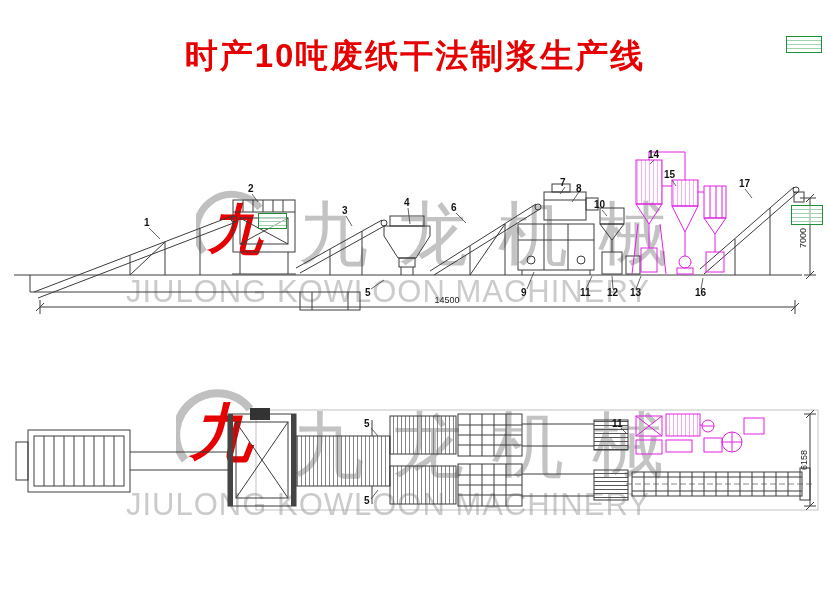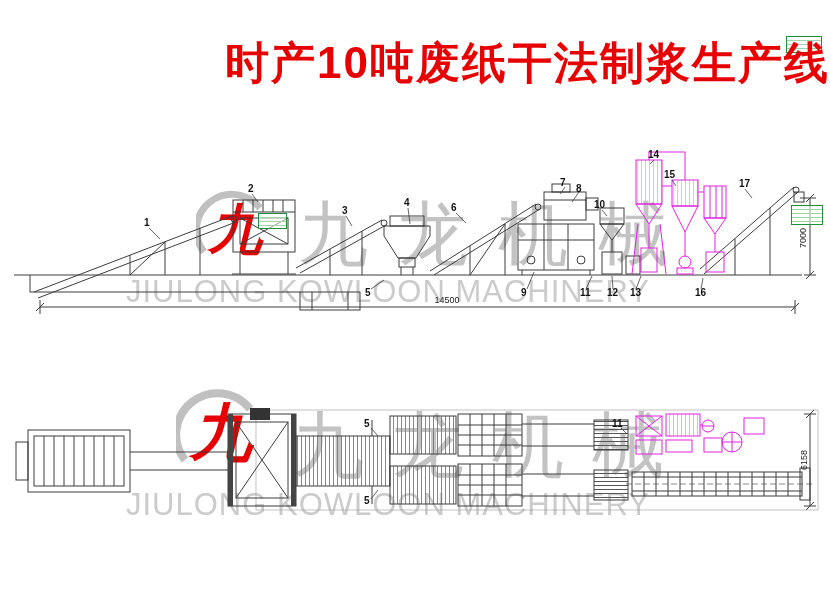--- a/index.html
+++ b/index.html
@@ -1,19 +1,19 @@
 <!DOCTYPE html>
 <html><head>
 <meta charset="utf-8">
 <style>
   html,body{margin:0;padding:0;background:#fff;}
   .page{position:relative;width:830px;height:600px;background:#fff;overflow:hidden;
         font-family:"Liberation Sans","DejaVu Sans",sans-serif;}
-  .title{position:absolute;top:34px;left:0;width:100%;text-align:right;margin:0;
-         font-size:44px;font-weight:bold;color:#e60000;letter-spacing:2px;z-index:3;}
+  .title{position:absolute;top:34px;left:0;width:100%;text-align:center;margin:0;
+         font-size:33px;font-weight:bold;color:#e60000;letter-spacing:2px;z-index:3;}
   
   .wm{position:absolute;z-index:0;font-weight:normal;user-select:none;white-space:nowrap;text-align:center;}
   .wm-cn-top{left:298px;top:188px;font-size:70px;letter-spacing:30px;color:#b5b5b5;opacity:.8;}
   .wm-cn-bot{left:292px;top:398px;font-size:72px;letter-spacing:28px;color:#b5b5b5;opacity:.8;}
   .wm-en-top{left:126px;top:274px;font-size:31px;letter-spacing:1px;color:#c6c6c6;opacity:.9;}
   .wm-en-bot{left:126px;top:487px;font-size:31px;letter-spacing:1px;color:#c6c6c6;opacity:.9;}
   .wm-logo{position:absolute;z-index:0;}
   svg.elev{position:absolute;top:140px;left:0;z-index:1;}
   svg.plan{position:absolute;top:380px;left:0;z-index:1;}
   .stamp{position:absolute;z-index:2;border:1px solid #1f8f3a;background:

